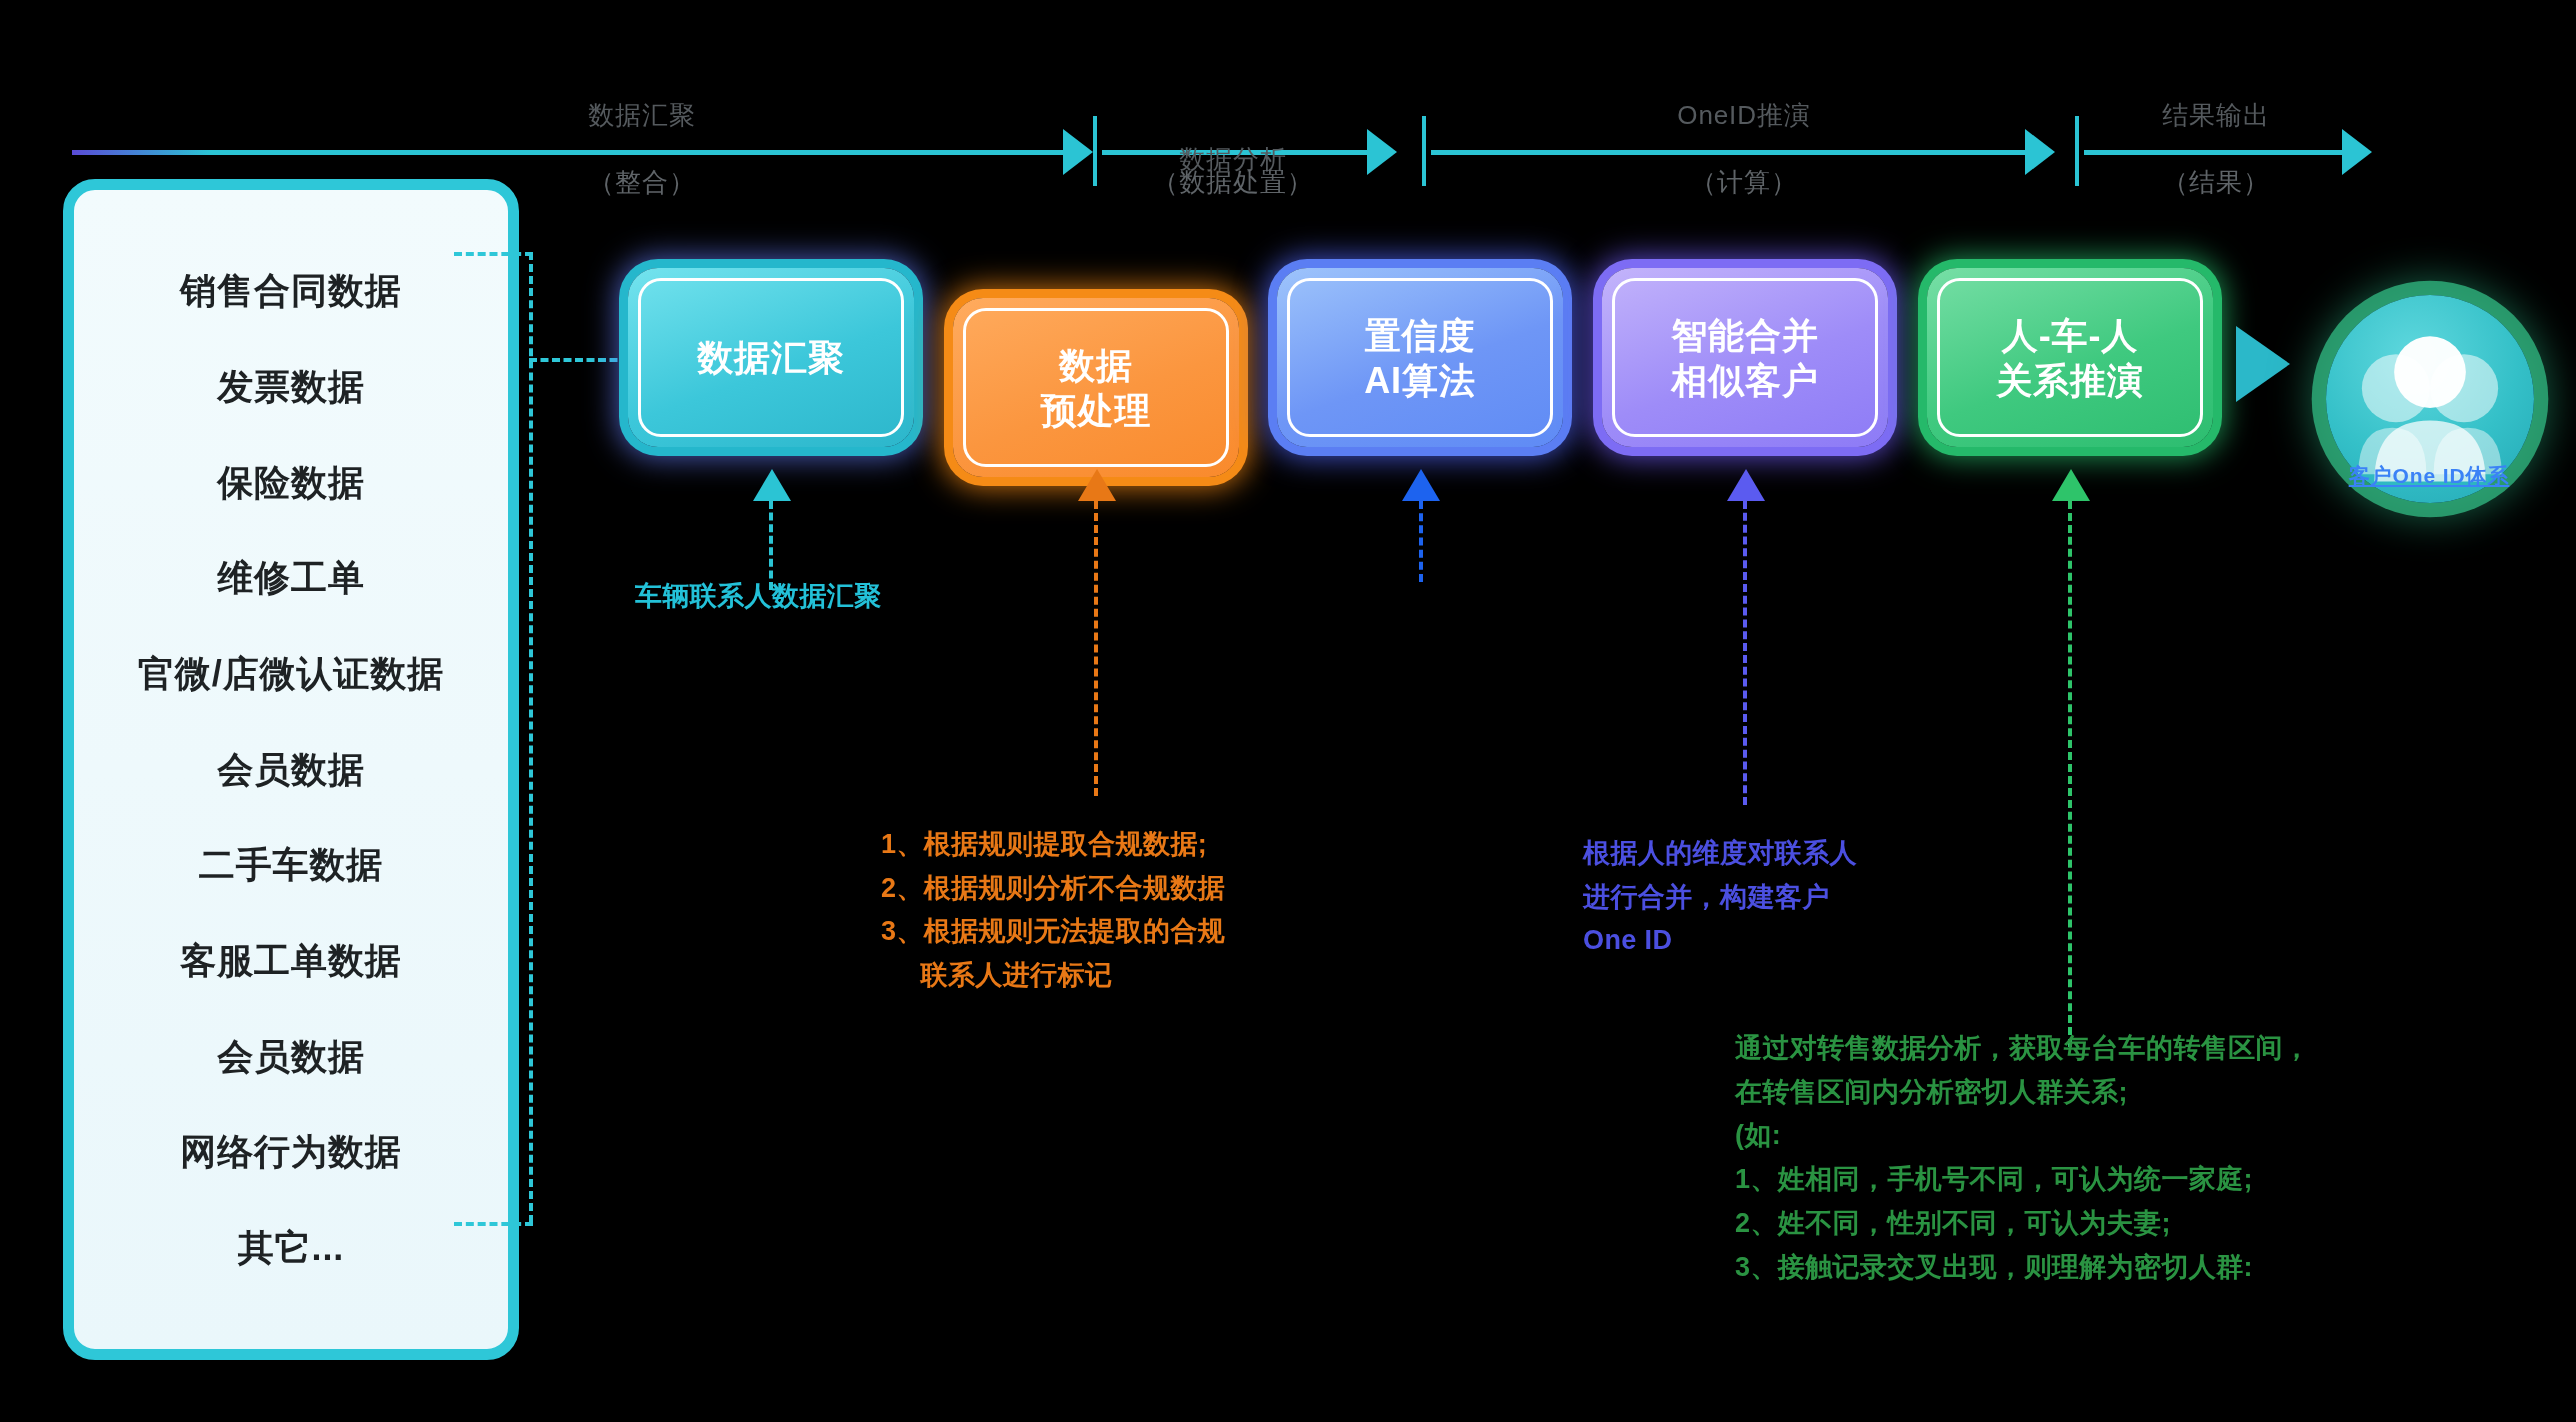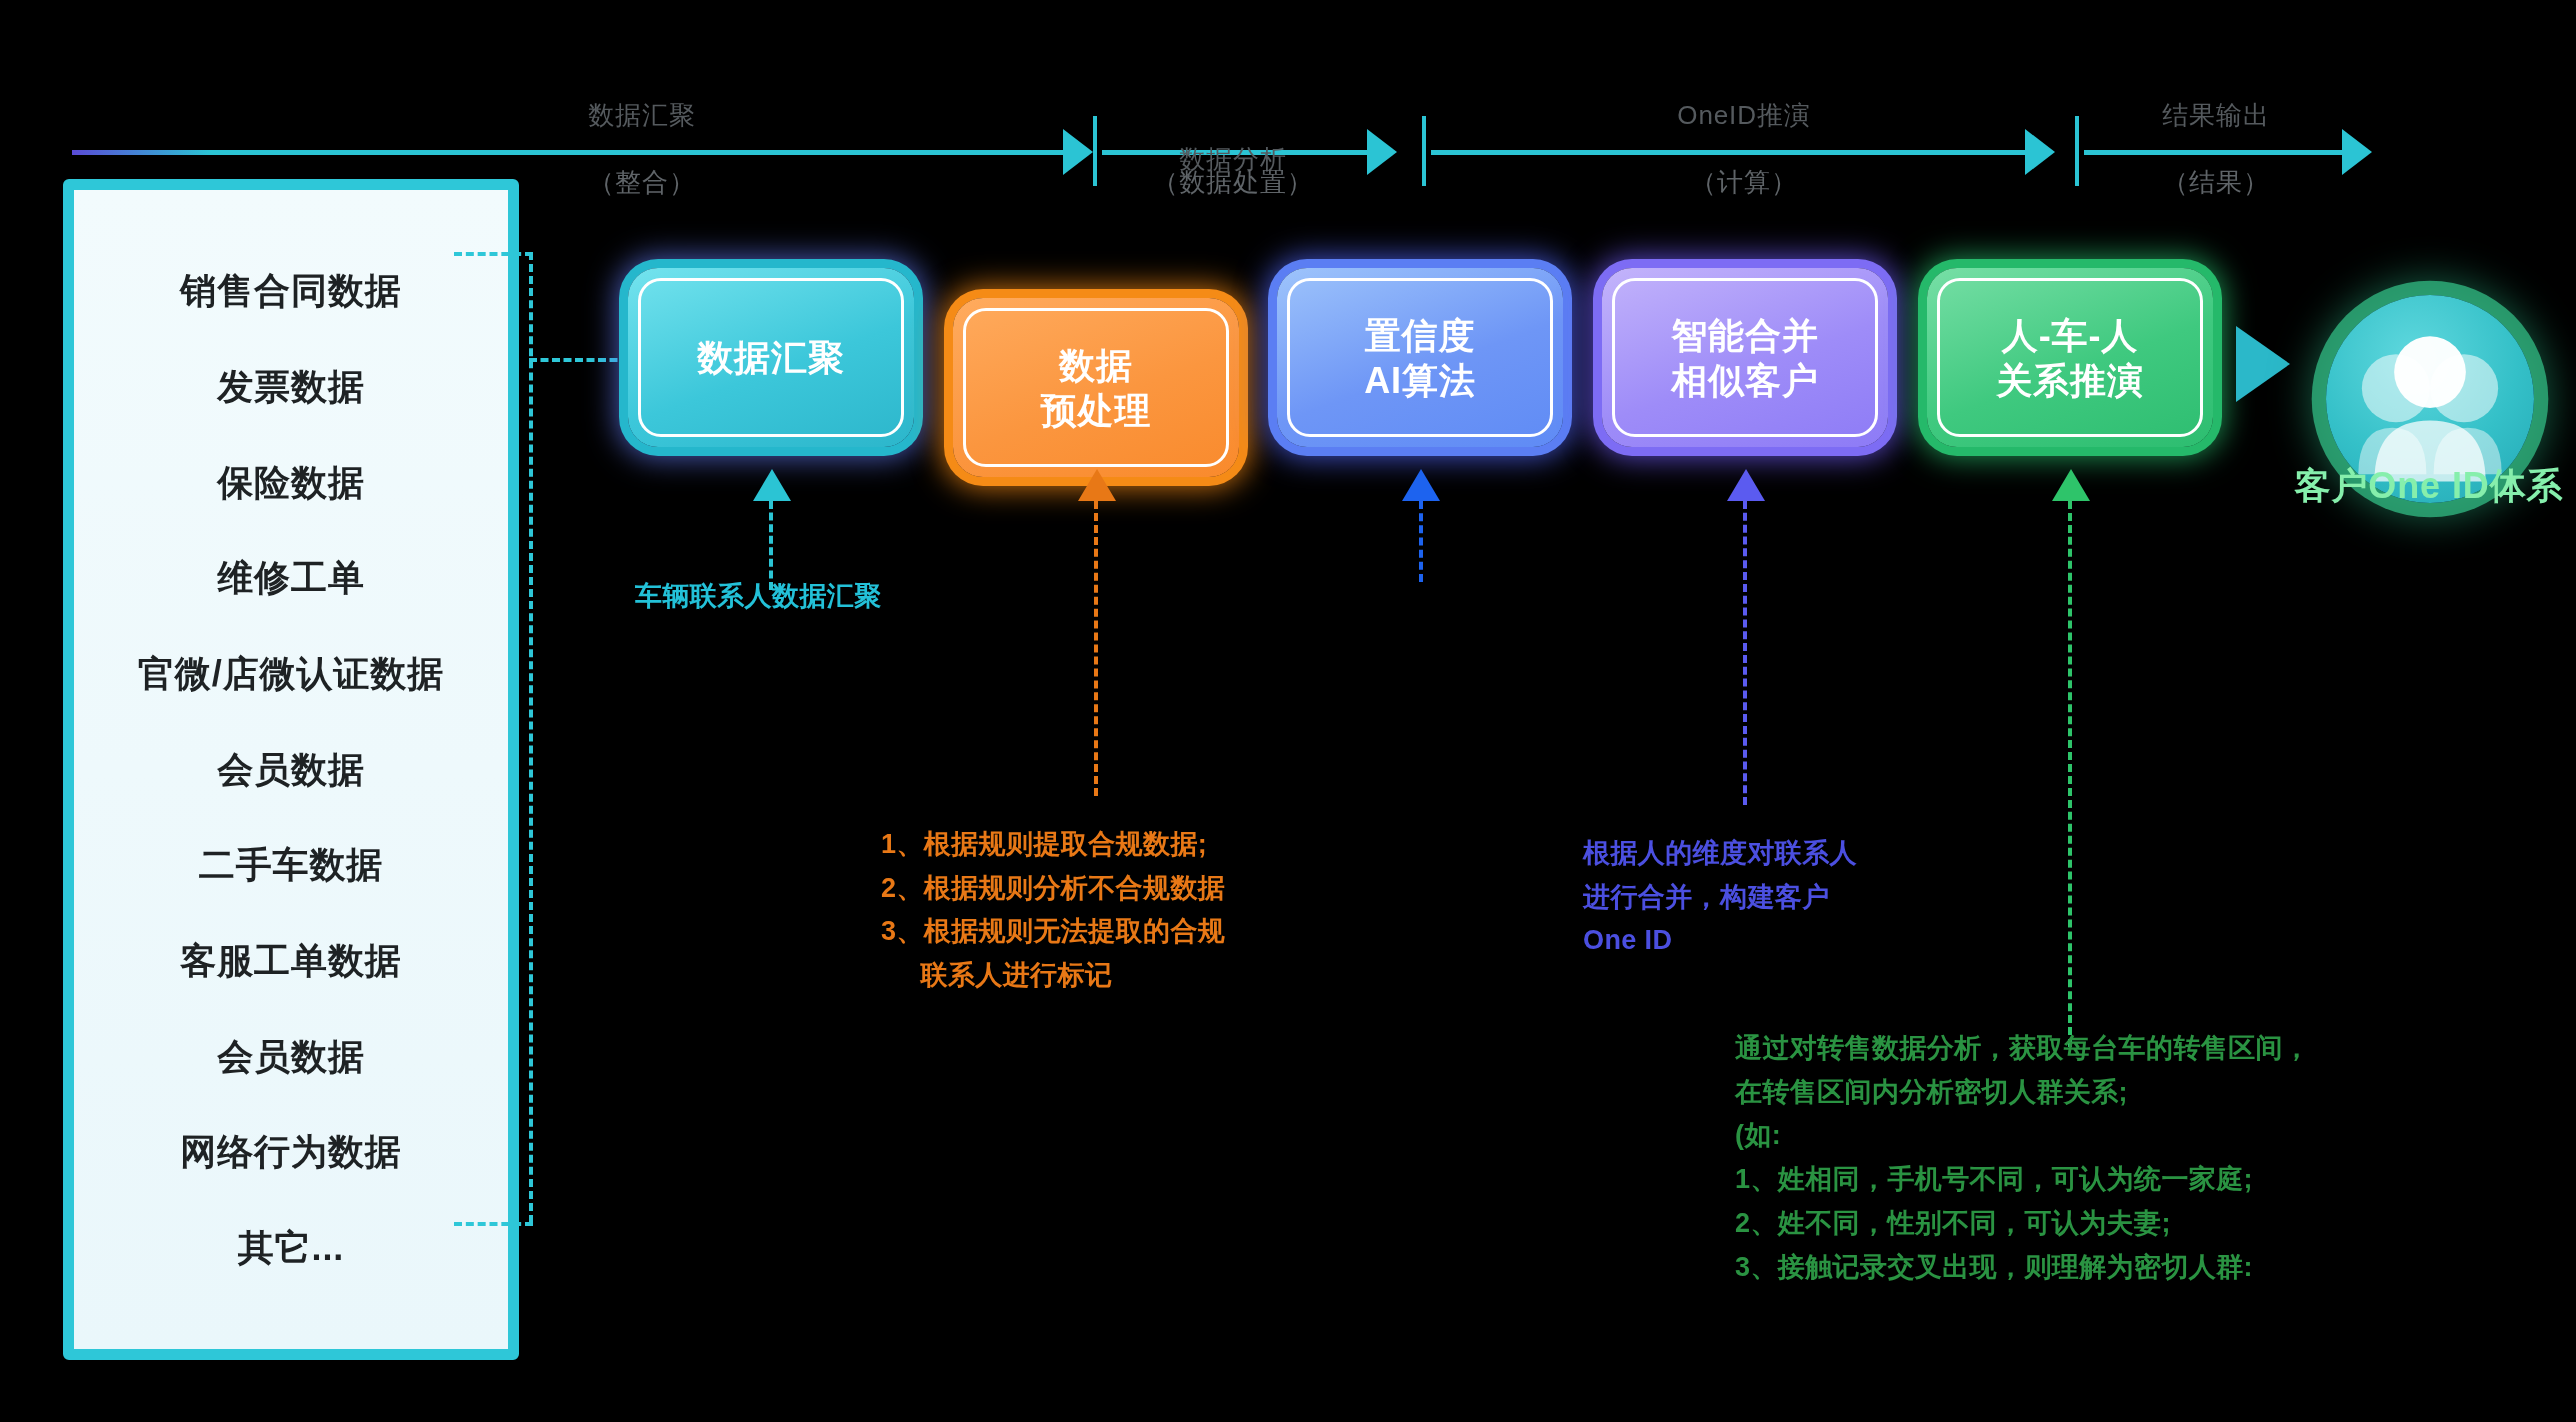--- a/index.html
+++ b/index.html
@@ -13,21 +13,21 @@
   .tl-head{position:absolute;width:0;height:0;border-top:23px solid transparent;
            border-bottom:23px solid transparent;border-left:30px solid #2bc4d4;}
   .tl-div{position:absolute;width:3.6px;background:#2bc4d4;}
   .tl-top{position:absolute;color:#555a5e;font-size:26px;white-space:nowrap;
           transform:translateX(-50%);letter-spacing:0.9px;}
   .tl-bot{position:absolute;color:#5f6468;font-size:26px;white-space:nowrap;
           transform:translateX(-50%);letter-spacing:0.9px;}
 
   
   .src-panel{position:absolute;left:63px;top:179px;width:456px;height:1181px;
-             border:11.6px solid #2ec7d8;border-radius:6px;
+             border:11.6px solid #2ec7d8;border-radius:32px;
              background:linear-gradient(180deg,#f2fbfd 0%,#eaf7fb 100%);
              box-sizing:border-box;display:flex;flex-direction:column;
              justify-content:space-evenly;align-items:center;padding:25px 0;}
   .src-item{color:#1e2224;font-size:36px;font-weight:700;letter-spacing:0.9px;
             text-align:center;line-height:1.1;}
 
   
   .dash-h{position:absolute;height:0;border-top:4.5px dashed #2ec7d8;}
   .dash-v{position:absolute;width:0;border-left:4.5px dashed #2ec7d8;}
   .dash-head{position:absolute;width:0;height:0;border-top:18px solid transparent;
@@ -60,21 +60,21 @@
           border-top:38px solid transparent;border-bottom:38px solid transparent;
           border-left:54px solid #2bb8c9;}
 
   
   .oneid{position:absolute;left:2326px;top:295px;width:208px;height:208px;
          border-radius:50%;
          background:radial-gradient(circle at 42% 30%,#5fd8de 0%,#34c0c8 55%,#23a7b4 100%);
          box-shadow:0 0 0 14.3px rgba(46,170,120,.85), 0 0 41px 14.3px rgba(46,190,140,.5);}
   .oneid svg{position:absolute;left:0;top:0;}
   .oneid-label{position:absolute;left:2429px;top:462px;transform:translateX(-50%);
-        color:#86efac;font-size:36px;font-weight:700;white-space:nowrap;letter-spacing:0.9px;}
+        color:#3b82f6;font-size:21px;font-weight:700;white-space:nowrap;letter-spacing:0.9px;text-decoration:underline;}
 
   
   .vcall{position:absolute;width:0;}
   .vhead{position:absolute;width:0;height:0;
          border-left:19px solid transparent;border-right:19px solid transparent;}
 
   
   .note{position:absolute;font-size:27px;font-weight:700;line-height:1.62;
         white-space:pre;letter-spacing:0.4px;}
   .note.cyan{color:#23c1d8;margin-left:20px;}

